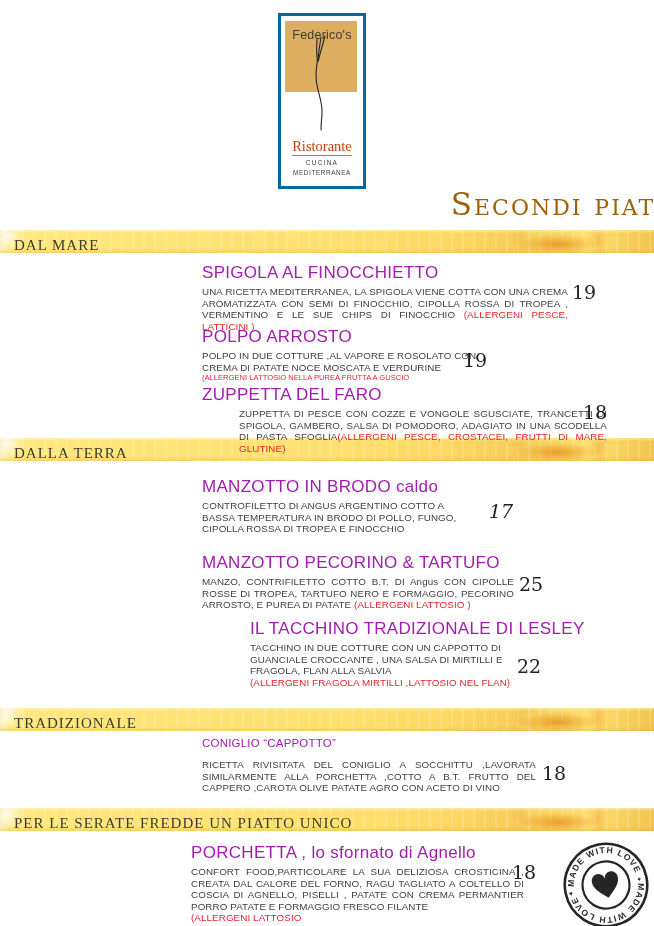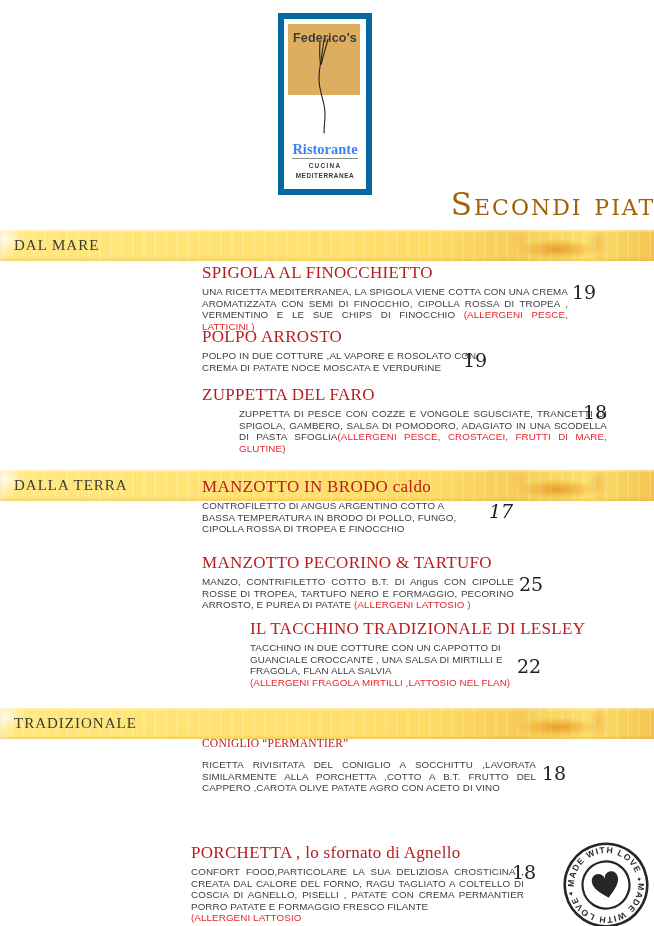--- a/index.html
+++ b/index.html
@@ -1,56 +1,56 @@
 <!DOCTYPE html>
 <html><head>
 <meta charset="utf-8">
 <style>
   html,body{margin:0;padding:0;background:#fff;}
   .page{position:relative;width:654px;height:926px;background:#ffffff;overflow:hidden;
         font-family:"Liberation Sans",sans-serif;}
 
   
   .logo-box{position:absolute;left:278px;top:13px;width:82px;height:170px;
-            border:6px solid #0369a1;background:#fff;font-weight:bold;}
+            border:3px solid #0369a1;background:#fff;}
   .logo-gold{position:absolute;left:4px;top:5px;width:72px;height:71px;background:#ddad60;}
   .brand{position:absolute;top:12px;left:0;width:100%;text-align:center;
          font-family:"Liberation Sans",sans-serif;font-size:12.5px;color:#3d3d38;letter-spacing:.2px;}
   .fork-svg{position:absolute;left:0;top:0;}
   .rist{position:absolute;top:122px;left:0;width:100%;text-align:center;
-        font-family:"Liberation Serif",serif;font-size:14.5px;color:#3b82f6;}
+        font-family:"Liberation Serif",serif;font-size:14.5px;color:#c2410c;}
   .rist span{border-bottom:1px solid #8a8a8a;padding-bottom:1px;}
   .cucina{position:absolute;top:143px;left:0;width:100%;text-align:center;
           font-size:6.4px;letter-spacing:1.3px;color:#3a3a3a;}
   .medit{position:absolute;top:153px;left:0;width:100%;text-align:center;
          font-size:6.4px;letter-spacing:.6px;color:#3a3a3a;}
 
   
   .page-title{position:absolute;top:186px;left:0;width:654px;text-align:right;
               font-family:"DejaVu Serif",serif;font-variant:small-caps;
               font-size:31px;letter-spacing:2px;color:#a16207;padding-left:29px;}
 
   
-  .band{position:absolute;left:0;width:654px;height:31px;
+  .band{position:absolute;left:0;width:654px;height:23px;
     background:
       radial-gradient(ellipse 55px 14px at 558px 62%, rgba(228,143,24,.78), rgba(228,143,24,0) 72%),
       radial-gradient(ellipse 14px 26px at 598px 45%, rgba(240,170,60,.55), rgba(240,170,60,0) 70%),
       radial-gradient(ellipse 12px 24px at 520px 40%, rgba(244,186,80,.48), rgba(244,186,80,0) 70%),
       radial-gradient(ellipse 26px 18px at 6px 28%, rgba(255,251,235,.95), rgba(255,251,235,0) 75%),
       repeating-linear-gradient(90deg, rgba(255,255,255,.16) 0 2px, rgba(255,255,255,0) 2px 11px),
       linear-gradient(90deg,#fdf0b8 0,#ffe87f 14px,#ffe376 28%,#ffe06e 52%,#fed964 68%,#f6cd58 79%,#fddf6f 90%,#f2c44e 100%);
     box-shadow: inset 0 -2px 3px rgba(208,158,40,.28), inset 0 2px 2px rgba(255,255,255,.35);}
   .band-label{position:absolute;left:14px;top:0;line-height:31px;
               font-family:"Liberation Serif",serif;font-size:15px;letter-spacing:1px;color:#3c3c2e;}
-  .b1{top:230px;} .b2{top:438px;margin-top:32px;} .b3{top:708px;} .b4{top:808px;}
+  .b1{top:230px;} .b2{top:438px;} .b3{top:708px;} .b4{top:808px;}
 
   
   .item{position:absolute;}
-  .title{font-family:Liberation Serif, serif;font-size:17px;font-weight:400;
-         color:#b91c1c;letter-spacing:.3px;white-space:nowrap;}
+  .title{font-family:Liberation Sans, sans-serif;font-size:17px;font-weight:400;
+         color:#a21caf;letter-spacing:.3px;white-space:nowrap;}
   .desc{margin:3px 0 0 0;font-size:9.8px;line-height:11.6px;color:#3e3e3e;
         text-align:justify;letter-spacing:.1px;}
   .price{position:absolute;font-family:"DejaVu Serif",serif;font-size:19px;color:#202020;}
   .allergen{color:#e9242c;}
   .allergen.block{display:block;text-align:left;}
   .allergen.small{font-size:7.6px;line-height:9px;letter-spacing:0;}
 
   .i1{top:263px;left:202px;width:410px;} .i1 .desc{width:366px;} .i1 .price{left:370px;top:18px;}
   .i2{top:327px;left:202px;width:410px;} .i2 .desc{width:278px;text-align:left;} .i2 .price{left:261px;top:22px;}
   .i3{top:385px;left:202px;width:410px;} .i3 .desc{width:368px;margin-left:37px;} .i3 .price{left:381px;top:16px;}
@@ -90,30 +90,33 @@
 
   <div class="band b1">
     <span class="band-label">DAL MARE</span>
   </div>
   <div class="band b2">
     <span class="band-label">DALLA TERRA</span>
   </div>
   <div class="band b3">
     <span class="band-label">TRADIZIONALE</span>
   </div>
+  <div class="band b4">
+    <span class="band-label">PER LE SERATE FREDDE UN PIATTO UNICO</span>
+  </div>
 
   <div class="item i1">
     <div class="title">SPIGOLA AL FINOCCHIETTO</div>
     <p class="desc"><span>UNA RICETTA MEDITERRANEA, LA SPIGOLA VIENE COTTA CON UNA CREMA AROMATIZZATA CON SEMI DI FINOCCHIO, CIPOLLA ROSSA DI TROPEA , VERMENTINO  E LE SUE CHIPS  DI FINOCCHIO  </span><span class="allergen">(ALLERGENI PESCE, LATTICINI )</span></p>
     <span class="price">19</span>
   </div>
 
   <div class="item i2">
     <div class="title">POLPO ARROSTO</div>
-    <p class="desc"><span>POLPO IN DUE COTTURE ,AL VAPORE E ROSOLATO CON CREMA DI PATATE  NOCE MOSCATA E VERDURINE</span></p>
+    <p class="desc"><span>POLPO IN DUE COTTURE ,AL VAPORE E ROSOLATO CON CREMA DI PATATE  NOCE MOSCATA E VERDURINE</span><span class="allergen block small">(ALLERGENI  LATTOSIO NELLA PUREA FRUTTA A GUSCIO</span></p>
     <span class="price">19</span>
   </div>
 
   <div class="item i3">
     <div class="title">ZUPPETTA DEL FARO</div>
     <p class="desc"><span>ZUPPETTA DI PESCE CON COZZE E VONGOLE SGUSCIATE, TRANCETTI DI SPIGOLA, GAMBERO, SALSA DI POMODORO, ADAGIATO IN UNA SCODELLA DI PASTA SFOGLIA</span><span class="allergen">(ALLERGENI PESCE, CROSTACEI, FRUTTI DI MARE, GLUTINE)</span></p>
     <span class="price">18</span>
   </div>
 
   <div class="item i4">
@@ -128,21 +131,21 @@
     <span class="price">25</span>
   </div>
 
   <div class="item i6">
     <div class="title">IL TACCHINO  TRADIZIONALE  DI  LESLEY</div>
     <p class="desc"><span>TACCHINO  IN  DUE  COTTURE  CON  UN  CAPPOTTO  DI GUANCIALE CROCCANTE , UNA SALSA   DI MIRTILLI E FRAGOLA, FLAN ALLA  SALVIA</span><span class="allergen block">(ALLERGENI FRAGOLA MIRTILLI ,LATTOSIO NEL FLAN)</span></p>
     <span class="price">22</span>
   </div>
 
   <div class="item i7">
-    <div class="title">CONIGLIO “PERMANTIER”</div>
+    <div class="title">CONIGLIO “CAPPOTTO”</div>
     <p class="desc"><span>RICETTA  RIVISITATA  DEL  CONIGLIO  A  SOCCHITTU  ,LAVORATA SIMILARMENTE   ALLA PORCHETTA ,COTTO   A  B.T.  FRUTTO DEL CAPPERO ,CAROTA  OLIVE  PATATE  AGRO  CON ACETO DI VINO</span></p>
     <span class="price">18</span>
   </div>
 
   <div class="item i8">
     <div class="title"><span>PORCHETTA ,</span><span> lo sfornato  di Agnello</span></div>
     <p class="desc"><span>CONFORT  FOOD,PARTICOLARE  LA  SUA  DELIZIOSA  CROSTICINA ,  CREATA DAL CALORE DEL FORNO,  RAGU TAGLIATO A COLTELLO DI  COSCIA  DI  AGNELLO,  PISELLI  ,  PATATE     CON  CREMA PERMANTIER PORRO PATATE E FORMAGGIO  FRESCO FILANTE</span><span class="allergen block">(ALLERGENI LATTOSIO</span></p>
     <span class="price">18</span>
   </div>
 

